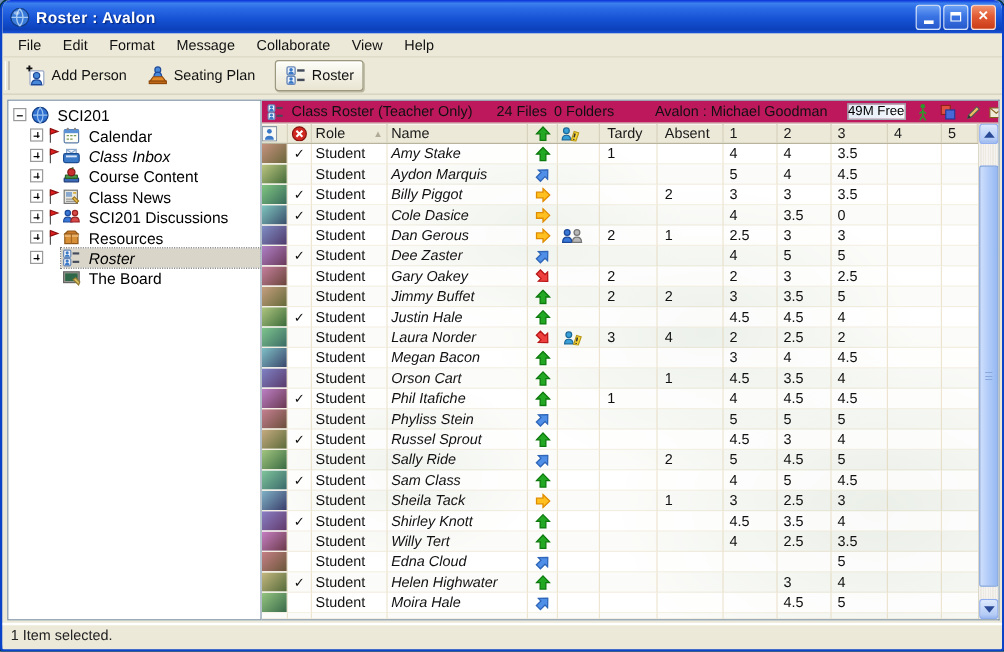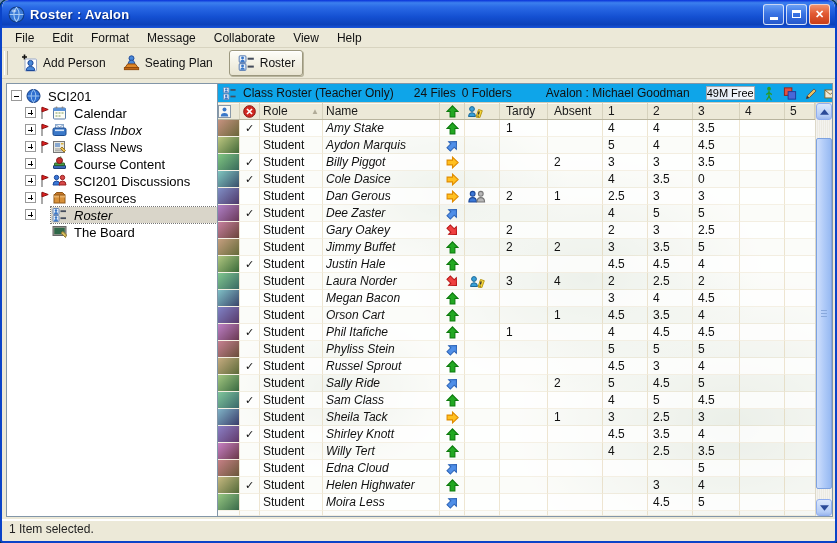--- a/index.html
+++ b/index.html
@@ -44,21 +44,21 @@
   .tree-flag svg{width:100%;height:100%;}
   .tree-flag.empty{visibility:hidden;}
   .tree-icon{width:17px;height:16px;flex:none;margin-right:3px;}
   .tree-icon svg{width:100%;height:100%;}
   .tree-label{padding:0 3px;color:#000;}
   .tree-label.italic{font-style:italic;}
   .tree-row.selected .sel-wrap{background:#d9d5c9;outline:1px dotted #777;flex:1;}
   .sel-wrap{display:flex;align-items:flex-end;}
   
   .main{flex:1;display:flex;flex-direction:column;background:#fff;border:1px solid #8296a8;border-left:none;overflow:hidden;}
-  .panel-header{height:19px;flex:none;display:flex;align-items:center;background:#0ea5e9;border-bottom:1px solid #cfcbb8;
+  .panel-header{height:19px;flex:none;display:flex;align-items:center;background:#be185d;border-bottom:1px solid #cfcbb8;
     font-size:12px;color:#111;padding:0 4px;gap:6px;white-space:nowrap;}
   .ph-icon{width:15px;height:15px;flex:none;}
   .ph-icon svg{width:100%;height:100%;}
   .ph-title{font-weight:normal;}
   .ph-files{margin-left:14px;}
   .ph-account{margin-left:28px;}
   .free-box{margin-left:10px;width:104px;height:14px;border:1px solid #a0a8b0;background:linear-gradient(90deg,#e4ecf6 0%,#eef3fa 60%,#f8fafc 100%);
     font-size:11px;display:flex;align-items:center;justify-content:center;color:#000;}
   .ph-actions{margin-left:auto;display:flex;align-items:center;gap:5px;}
   .ph-actions .act{width:16px;height:15px;display:inline-flex;}
@@ -249,48 +249,48 @@
                 <rect x="1.5" y="6" width="13" height="7.5" rx="1.5" fill="#3a78c8" stroke="#1c4c90"></rect>
                 <rect x="3.5" y="7.5" width="9" height="1.6" fill="#d8e6f8"></rect>
               </svg></span>
       <span class="tree-label italic">Class Inbox</span>
     </span>
   </div>
 
   <div class="tree-row">
     <span class="indent"></span>
     <span class="expander plus"></span>
+    <span class="tree-flag empty"></span>
+    <span class="sel-wrap">
+      <span class="tree-icon"><svg viewBox="0 0 16 16">
+                <rect x="2" y="9.5" width="12" height="3" rx="0.5" fill="#3a68b8" stroke="#1c3c78"></rect>
+                <rect x="3" y="7" width="10" height="2.6" rx="0.5" fill="#4a9a4a" stroke="#286028"></rect>
+                <circle cx="8" cy="4.5" r="3" fill="#c83030" stroke="#801818"></circle>
+                <path d="M8 1.6q1-1 1.8-.4" stroke="#406020" fill="none"></path>
+              </svg></span>
+      <span class="tree-label">Course Content</span>
+    </span>
+  </div>
+
+  <div class="tree-row">
+    <span class="indent"></span>
+    <span class="expander plus"></span>
     <span class="tree-flag"><svg viewBox="0 0 10 14">
               <path d="M2.5 1.5v11.5" stroke="#555"></path>
               <path d="M2.5 1.2l6.2 2.3-6.2 2.3z" fill="#e02020" stroke="#901010"></path>
             </svg></span>
     <span class="sel-wrap">
       <span class="tree-icon"><svg viewBox="0 0 16 16">
                 <rect x="2" y="2.5" width="11" height="11" fill="#e8e8e0" stroke="#777"></rect>
                 <rect x="3.5" y="4" width="5" height="4" fill="#88a8d0"></rect>
                 <rect x="9.5" y="4" width="2.5" height="1.5" fill="#d8b040"></rect>
                 <path d="M3.5 10h8M3.5 11.8h8" stroke="#999"></path>
                 <path d="M10.5 8l3.5 3.5-1.5 1.5L9 9.5z" fill="#e8c050" stroke="#a07820"></path>
               </svg></span>
       <span class="tree-label">Class News</span>
-    </span>
-  </div>
-
-  <div class="tree-row">
-    <span class="indent"></span>
-    <span class="expander plus"></span>
-    <span class="tree-flag empty"></span>
-    <span class="sel-wrap">
-      <span class="tree-icon"><svg viewBox="0 0 16 16">
-                <rect x="2" y="9.5" width="12" height="3" rx="0.5" fill="#3a68b8" stroke="#1c3c78"></rect>
-                <rect x="3" y="7" width="10" height="2.6" rx="0.5" fill="#4a9a4a" stroke="#286028"></rect>
-                <circle cx="8" cy="4.5" r="3" fill="#c83030" stroke="#801818"></circle>
-                <path d="M8 1.6q1-1 1.8-.4" stroke="#406020" fill="none"></path>
-              </svg></span>
-      <span class="tree-label">Course Content</span>
     </span>
   </div>
 
   <div class="tree-row">
     <span class="indent"></span>
     <span class="expander plus"></span>
     <span class="tree-flag"><svg viewBox="0 0 10 14">
               <path d="M2.5 1.5v11.5" stroke="#555"></path>
               <path d="M2.5 1.2l6.2 2.3-6.2 2.3z" fill="#e02020" stroke="#901010"></path>
             </svg></span>
@@ -1005,21 +1005,21 @@
     <div class="c g4"></div>
     <div class="c g5"></div>
   </div>
 
   <div class="trow">
     <div class="c avatar-c">
                   <div class="avatar-img" style="background: linear-gradient(135deg, rgb(150, 198, 128), rgb(57, 106, 74));"></div>
                 </div>
     <div class="c check-c"></div>
     <div class="c role-c">Student</div>
-    <div class="c name-c">Moira Less</div>
+    <div class="c name-c">Moira Hale</div>
     <div class="c trend-c">
                   <span class="arrow trend-upright">
                     <svg viewBox="0 0 12 12">
                       <path d="M6 0.8L11 6H8.2v5H3.8V6H1z"></path>
                     </svg>
                   </span>
                 </div>
     <div class="c flag-c"></div>
     <div class="c tardy-c"></div>
     <div class="c absent-c"></div>

